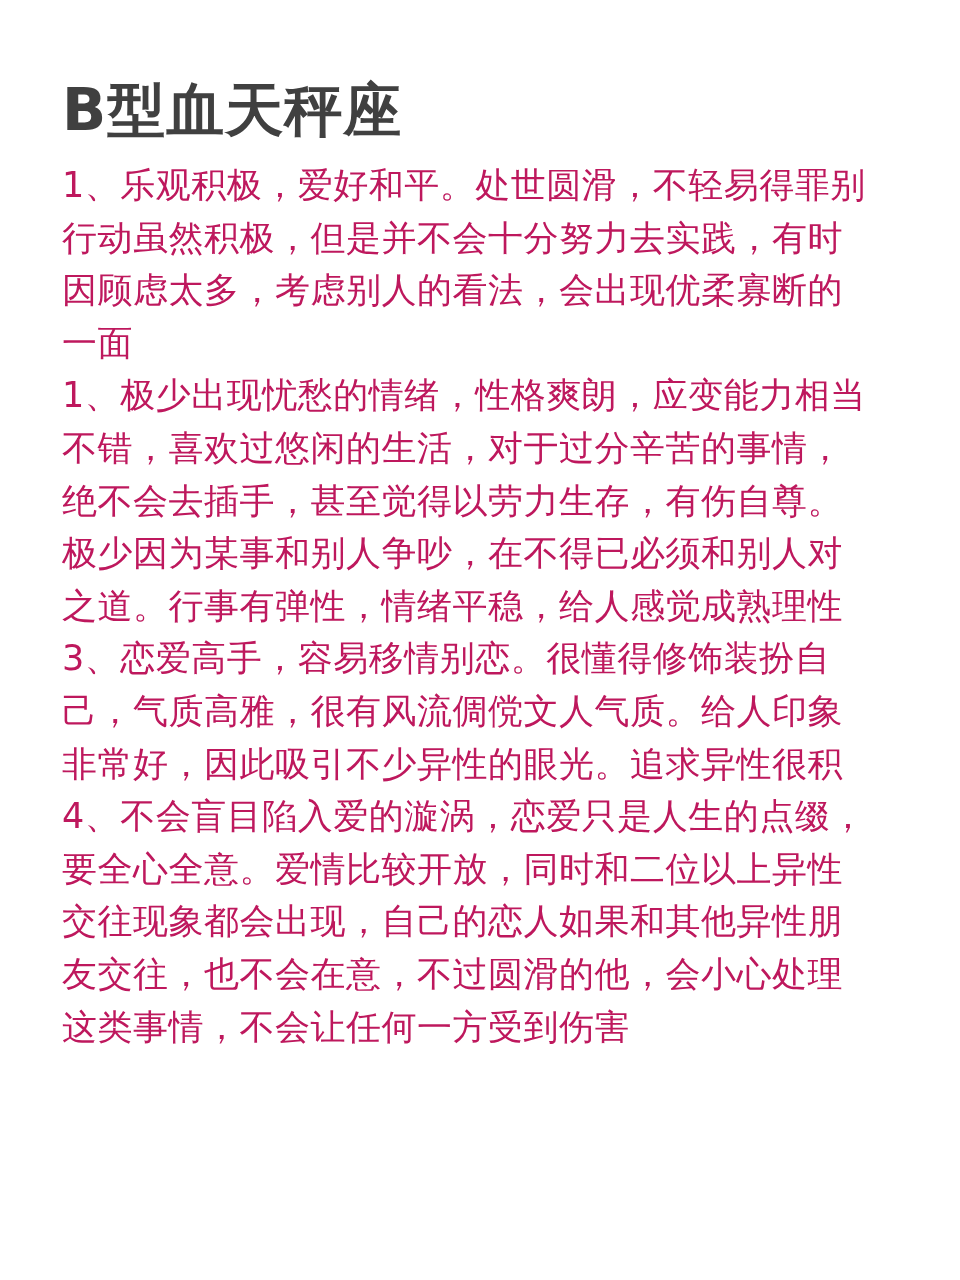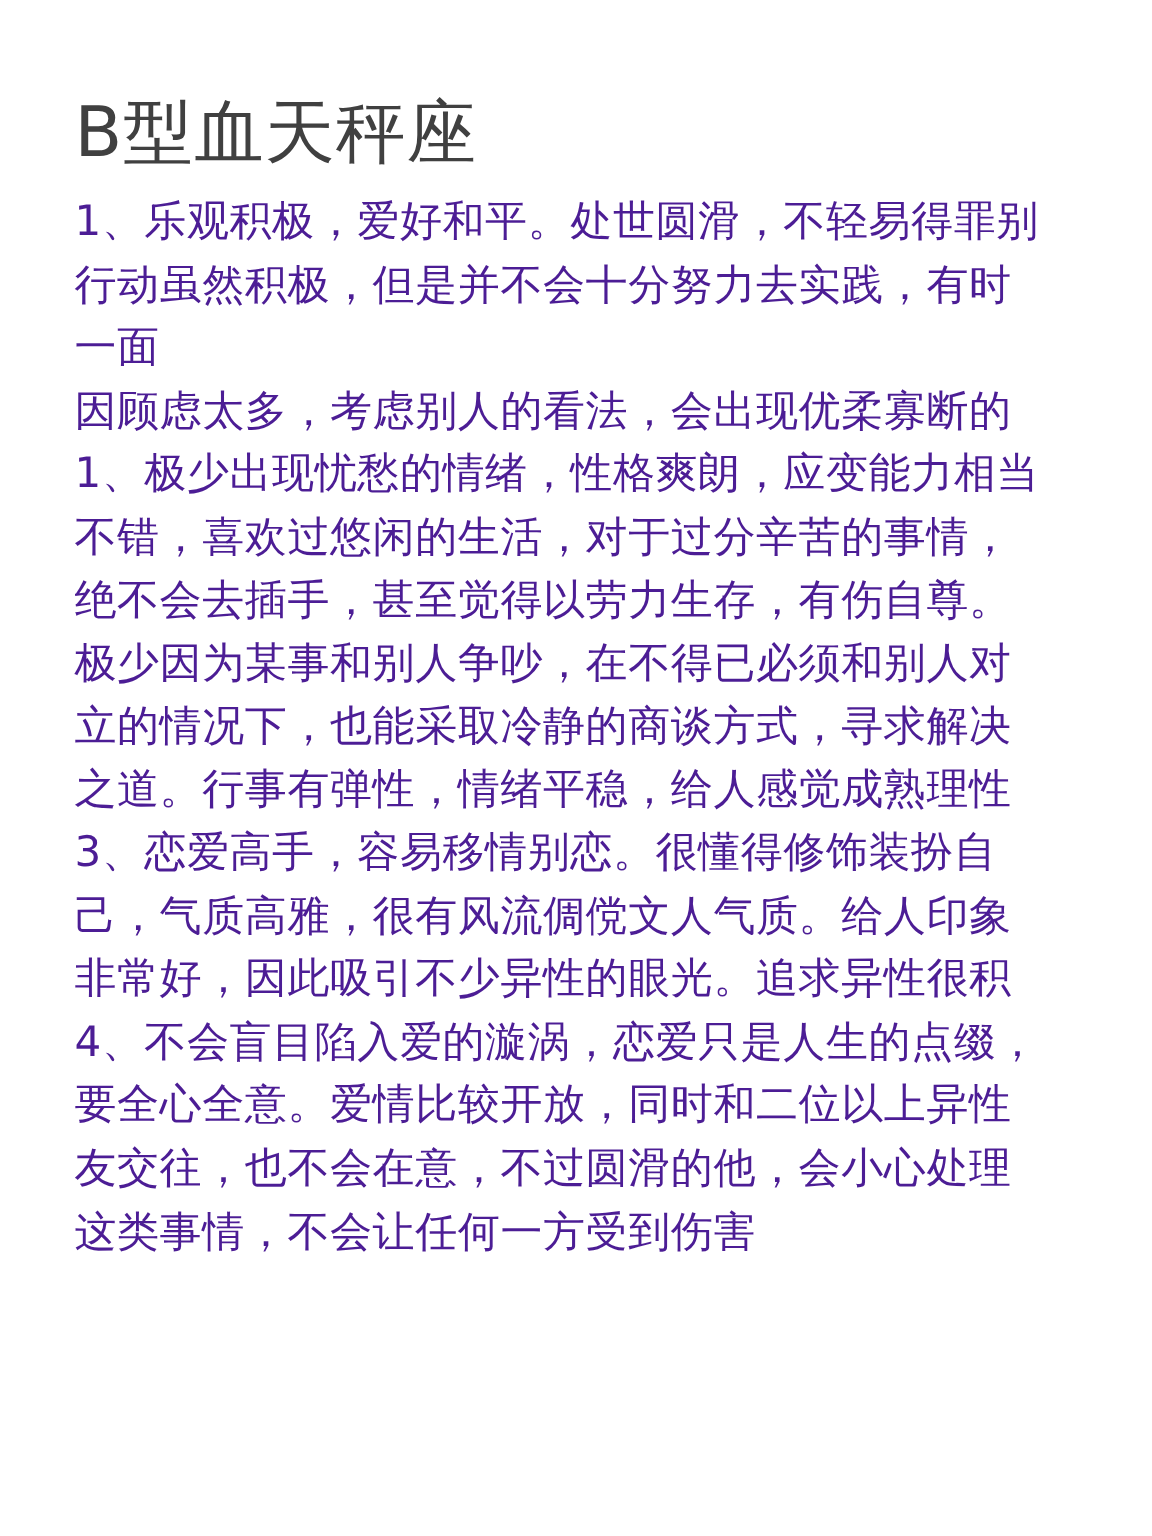--- a/index.html
+++ b/index.html
@@ -21,70 +21,70 @@
       top: 0;
       width: 860px;
     }
     .title {
       position: absolute;
       left: 0;
       top: 78px;
       margin: 0;
       font-size: 58px;
       line-height: 64px;
-      font-weight: normal;
+      font-weight: bold;
       color: #404040;
       white-space: nowrap;
       letter-spacing: 1px;
     }
     .body {
       position: absolute;
       left: 0;
       top: 159px;
       width: 860px;
     }
     .line {
       display: block;
       height: 52.6px;
       line-height: 52.6px;
       font-size: 35px;
       white-space: nowrap;
       letter-spacing: 0.5px;
-      color: #4c1d95;
+      color: #be185d;
     }
   </style>
 </head>
 <body>
 
 <div class="page">
   <h1 class="title">B型血天秤座</h1>
 
   <div class="body">
     <div class="paragraph">
       <span class="line">1、乐观积极，爱好和平。处世圆滑，不轻易得罪别</span>
       <span class="line">行动虽然积极，但是并不会十分努力去实践，有时</span>
+      <span class="line">因顾虑太多，考虑别人的看法，会出现优柔寡断的</span>
       <span class="line">一面</span>
-      <span class="line">因顾虑太多，考虑别人的看法，会出现优柔寡断的</span>
     </div>
 
     <div class="paragraph">
       <span class="line">1、极少出现忧愁的情绪，性格爽朗，应变能力相当</span>
       <span class="line">不错，喜欢过悠闲的生活，对于过分辛苦的事情，</span>
       <span class="line">绝不会去插手，甚至觉得以劳力生存，有伤自尊。</span>
       <span class="line">极少因为某事和别人争吵，在不得已必须和别人对</span>
-      <span class="line">立的情况下，也能采取冷静的商谈方式，寻求解决</span>
       <span class="line">之道。行事有弹性，情绪平稳，给人感觉成熟理性</span>
     </div>
 
     <div class="paragraph">
       <span class="line">3、恋爱高手，容易移情别恋。很懂得修饰装扮自</span>
       <span class="line">己，气质高雅，很有风流倜傥文人气质。给人印象</span>
       <span class="line">非常好，因此吸引不少异性的眼光。追求异性很积</span>
     </div>
 
     <div class="paragraph">
       <span class="line">4、不会盲目陷入爱的漩涡，恋爱只是人生的点缀，</span>
       <span class="line">要全心全意。爱情比较开放，同时和二位以上异性</span>
+      <span class="line">交往现象都会出现，自己的恋人如果和其他异性朋</span>
       <span class="line">友交往，也不会在意，不过圆滑的他，会小心处理</span>
       <span class="line">这类事情，不会让任何一方受到伤害</span>
     </div>
   </div>
 </div>
 
 </body></html>

